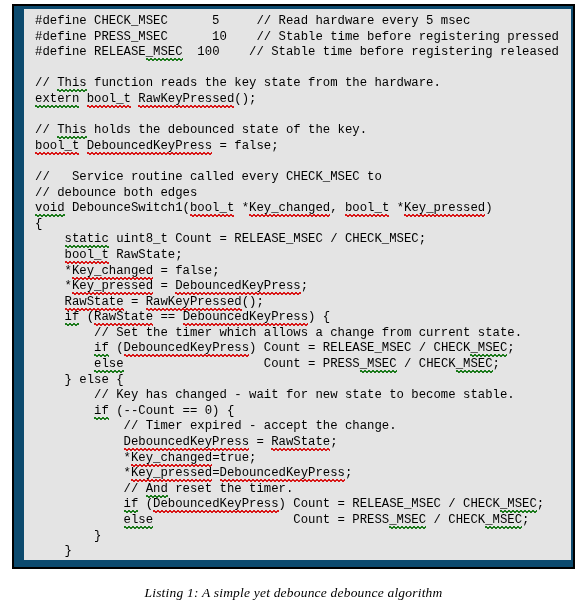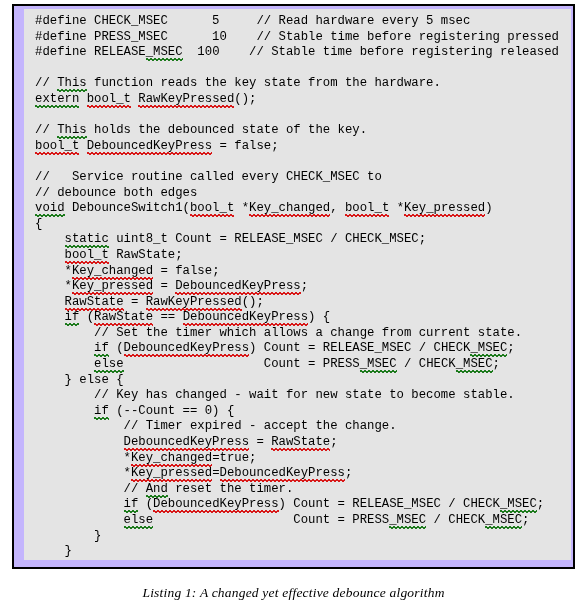--- a/index.html
+++ b/index.html
@@ -21,21 +21,21 @@
   }
 
   
   #listing-frame {
     position: absolute;
     left: 12px;
     top: 4px;
     width: 563px;
     height: 565px;
     border: 2px solid #000000;
-    background: #c4b5fd;
+    background: #0c4a6e;
     box-sizing: border-box;
     padding-left: 42px;
   }
   #code-surface {
     position: absolute;
     left: 10px;
     top: 3px;
     right: 2px;
     bottom: 7px;
     background: #e4e4e4;
@@ -116,15 +116,15 @@
 <div id="page">
 
   <div id="listing-frame">
     <div id="code-surface">
 
       <pre id="code-block"><span class="ln">#define CHECK_MSEC      5     // Read hardware every 5 msec</span><span class="ln">#define PRESS_MSEC      10    // Stable time before registering pressed</span><span class="ln">#define RELEASE<span class="sq-green ul">_MSEC</span>  100    // Stable time before registering released</span><span class="ln blank"> </span><span class="ln">// <span class="sq-green ul">This</span> function reads the key state from the hardware.</span><span class="ln"><span class="sq-green ul">extern</span> <span class="sq-red ul">bool_t</span> <span class="sq-red ul">RawKeyPressed</span>();</span><span class="ln blank"> </span><span class="ln">// <span class="sq-green ul">This</span> holds the debounced state of the key.</span><span class="ln"><span class="sq-red ul">bool_t</span> <span class="sq-red ul">DebouncedKeyPress</span> = false;</span><span class="ln blank"> </span><span class="ln">//   Service routine called every CHECK_MSEC to</span><span class="ln">// debounce both edges</span><span class="ln"><span class="sq-green ul">void</span> DebounceSwitch1(<span class="sq-red ul">bool_t</span> *<span class="sq-red ul">Key_changed</span>, <span class="sq-red ul">bool_t</span> *<span class="sq-red ul">Key_pressed</span>)</span><span class="ln">{</span><span class="ln">    <span class="sq-green ul">static</span> uint8_t Count = RELEASE_MSEC / CHECK_MSEC;</span><span class="ln">    <span class="sq-red ul">bool_t</span> RawState;</span><span class="ln">    *<span class="sq-red ul">Key_changed</span> = false;</span><span class="ln">    *<span class="sq-red ul">Key_pressed</span> = <span class="sq-red ul">DebouncedKeyPress</span>;</span><span class="ln">    <span class="sq-red ul">RawState</span> = <span class="sq-red ul">RawKeyPressed</span>();</span><span class="ln">    <span class="sq-green ul">if</span> (<span class="sq-red ul">RawState</span> == <span class="sq-red ul">DebouncedKeyPress</span>) {</span><span class="ln">        // Set the timer which allows a change from current state.</span><span class="ln">        <span class="sq-green ul">if</span> (<span class="sq-red ul">DebouncedKeyPress</span>) Count = RELEASE_MSEC / CHECK<span class="sq-green">_MSEC</span>;</span><span class="ln">        <span class="sq-green ul">else</span>                   Count = PRESS<span class="sq-green">_MSEC</span> / CHECK<span class="sq-green">_MSEC</span>;</span><span class="ln">    } else {</span><span class="ln">        // Key has changed - wait for new state to become stable.</span><span class="ln">        <span class="sq-green ul">if</span> (--Count == 0) {</span><span class="ln">            // Timer expired - accept the change.</span><span class="ln">            <span class="sq-red ul">DebouncedKeyPress</span> = <span class="sq-red ul">RawState</span>;</span><span class="ln">            *<span class="sq-red ul">Key_changed</span>=true;</span><span class="ln">            *<span class="sq-red ul">Key_pressed</span>=<span class="sq-red ul">DebouncedKeyPress</span>;</span><span class="ln">            // <span class="sq-green ul">And</span> reset the timer.</span><span class="ln">            <span class="sq-green ul">if</span> (<span class="sq-red ul">DebouncedKeyPress</span>) Count = RELEASE_MSEC / CHECK<span class="sq-green">_MSEC</span>;</span><span class="ln">            <span class="sq-green ul">else</span>                   Count = PRESS<span class="sq-green">_MSEC</span> / CHECK<span class="sq-green">_MSEC</span>;</span><span class="ln">        }</span><span class="ln">    }</span><span class="ln">}</span></pre>
 
     </div>
   </div>
 
-  <div id="caption">Listing 1: A changed yet effective debounce algorithm</div>
+  <div id="caption">Listing 1: A simple yet debounce debounce algorithm</div>
 
 </div>
 
 </body></html>

